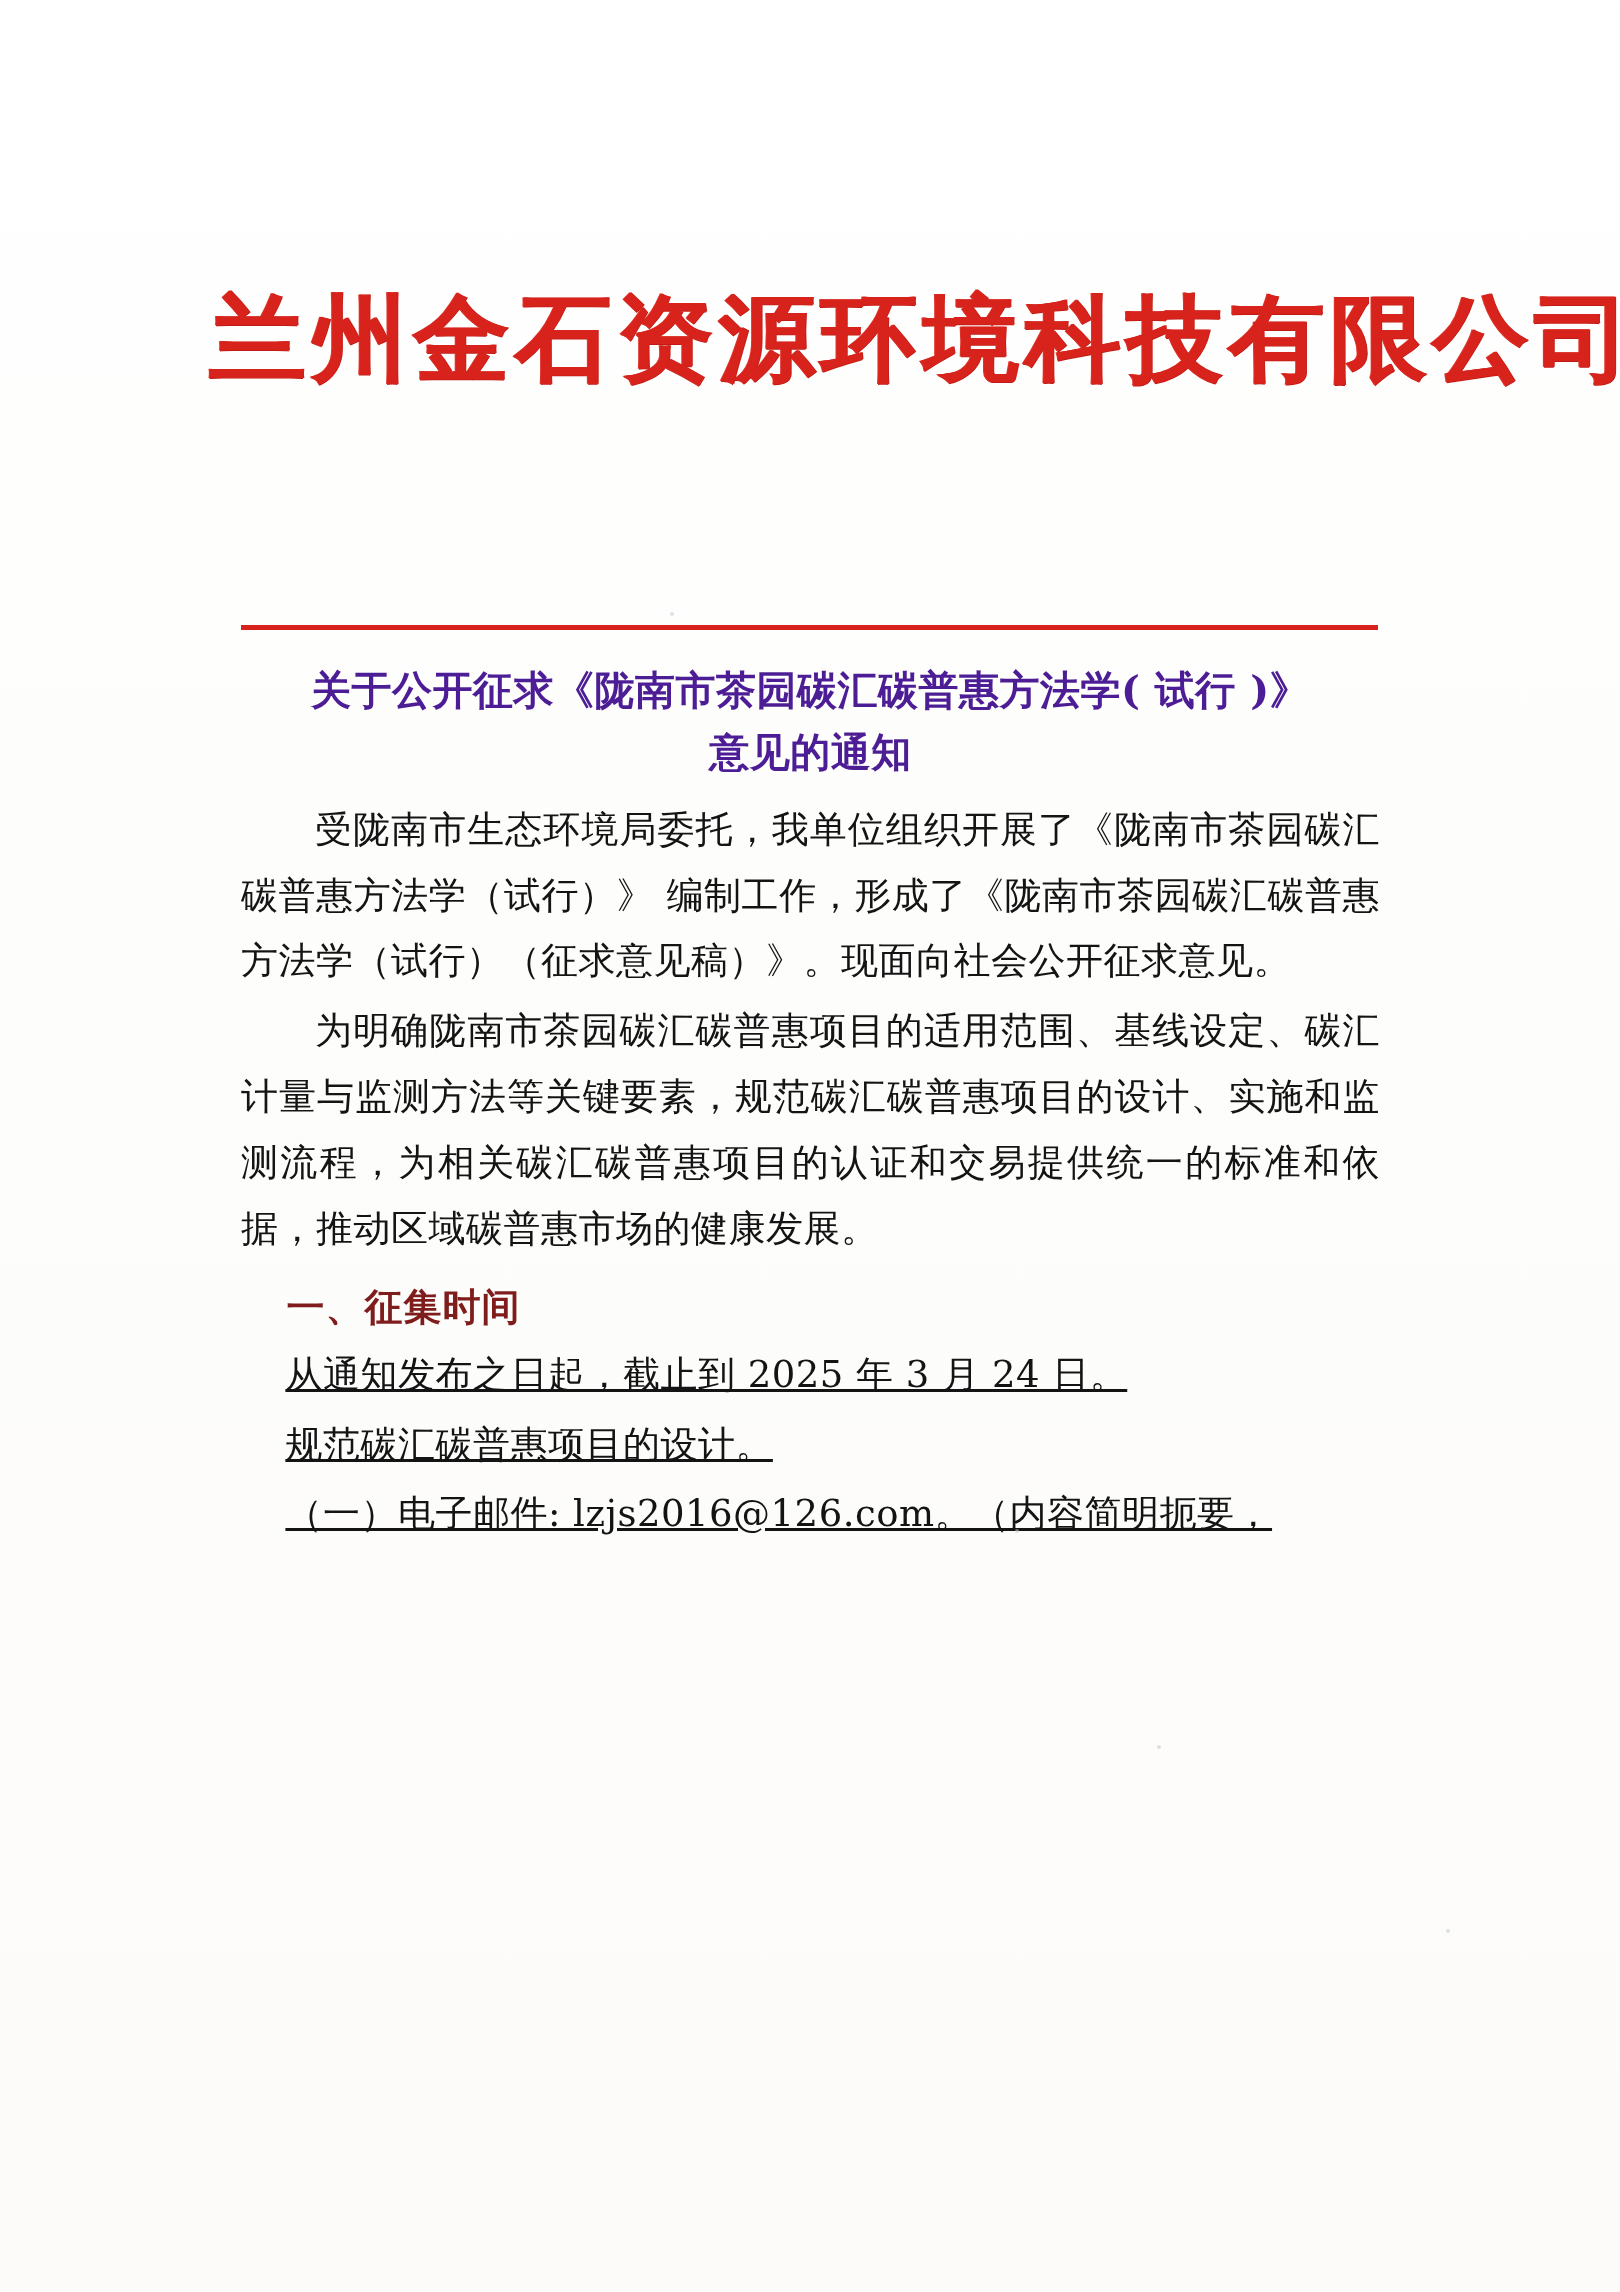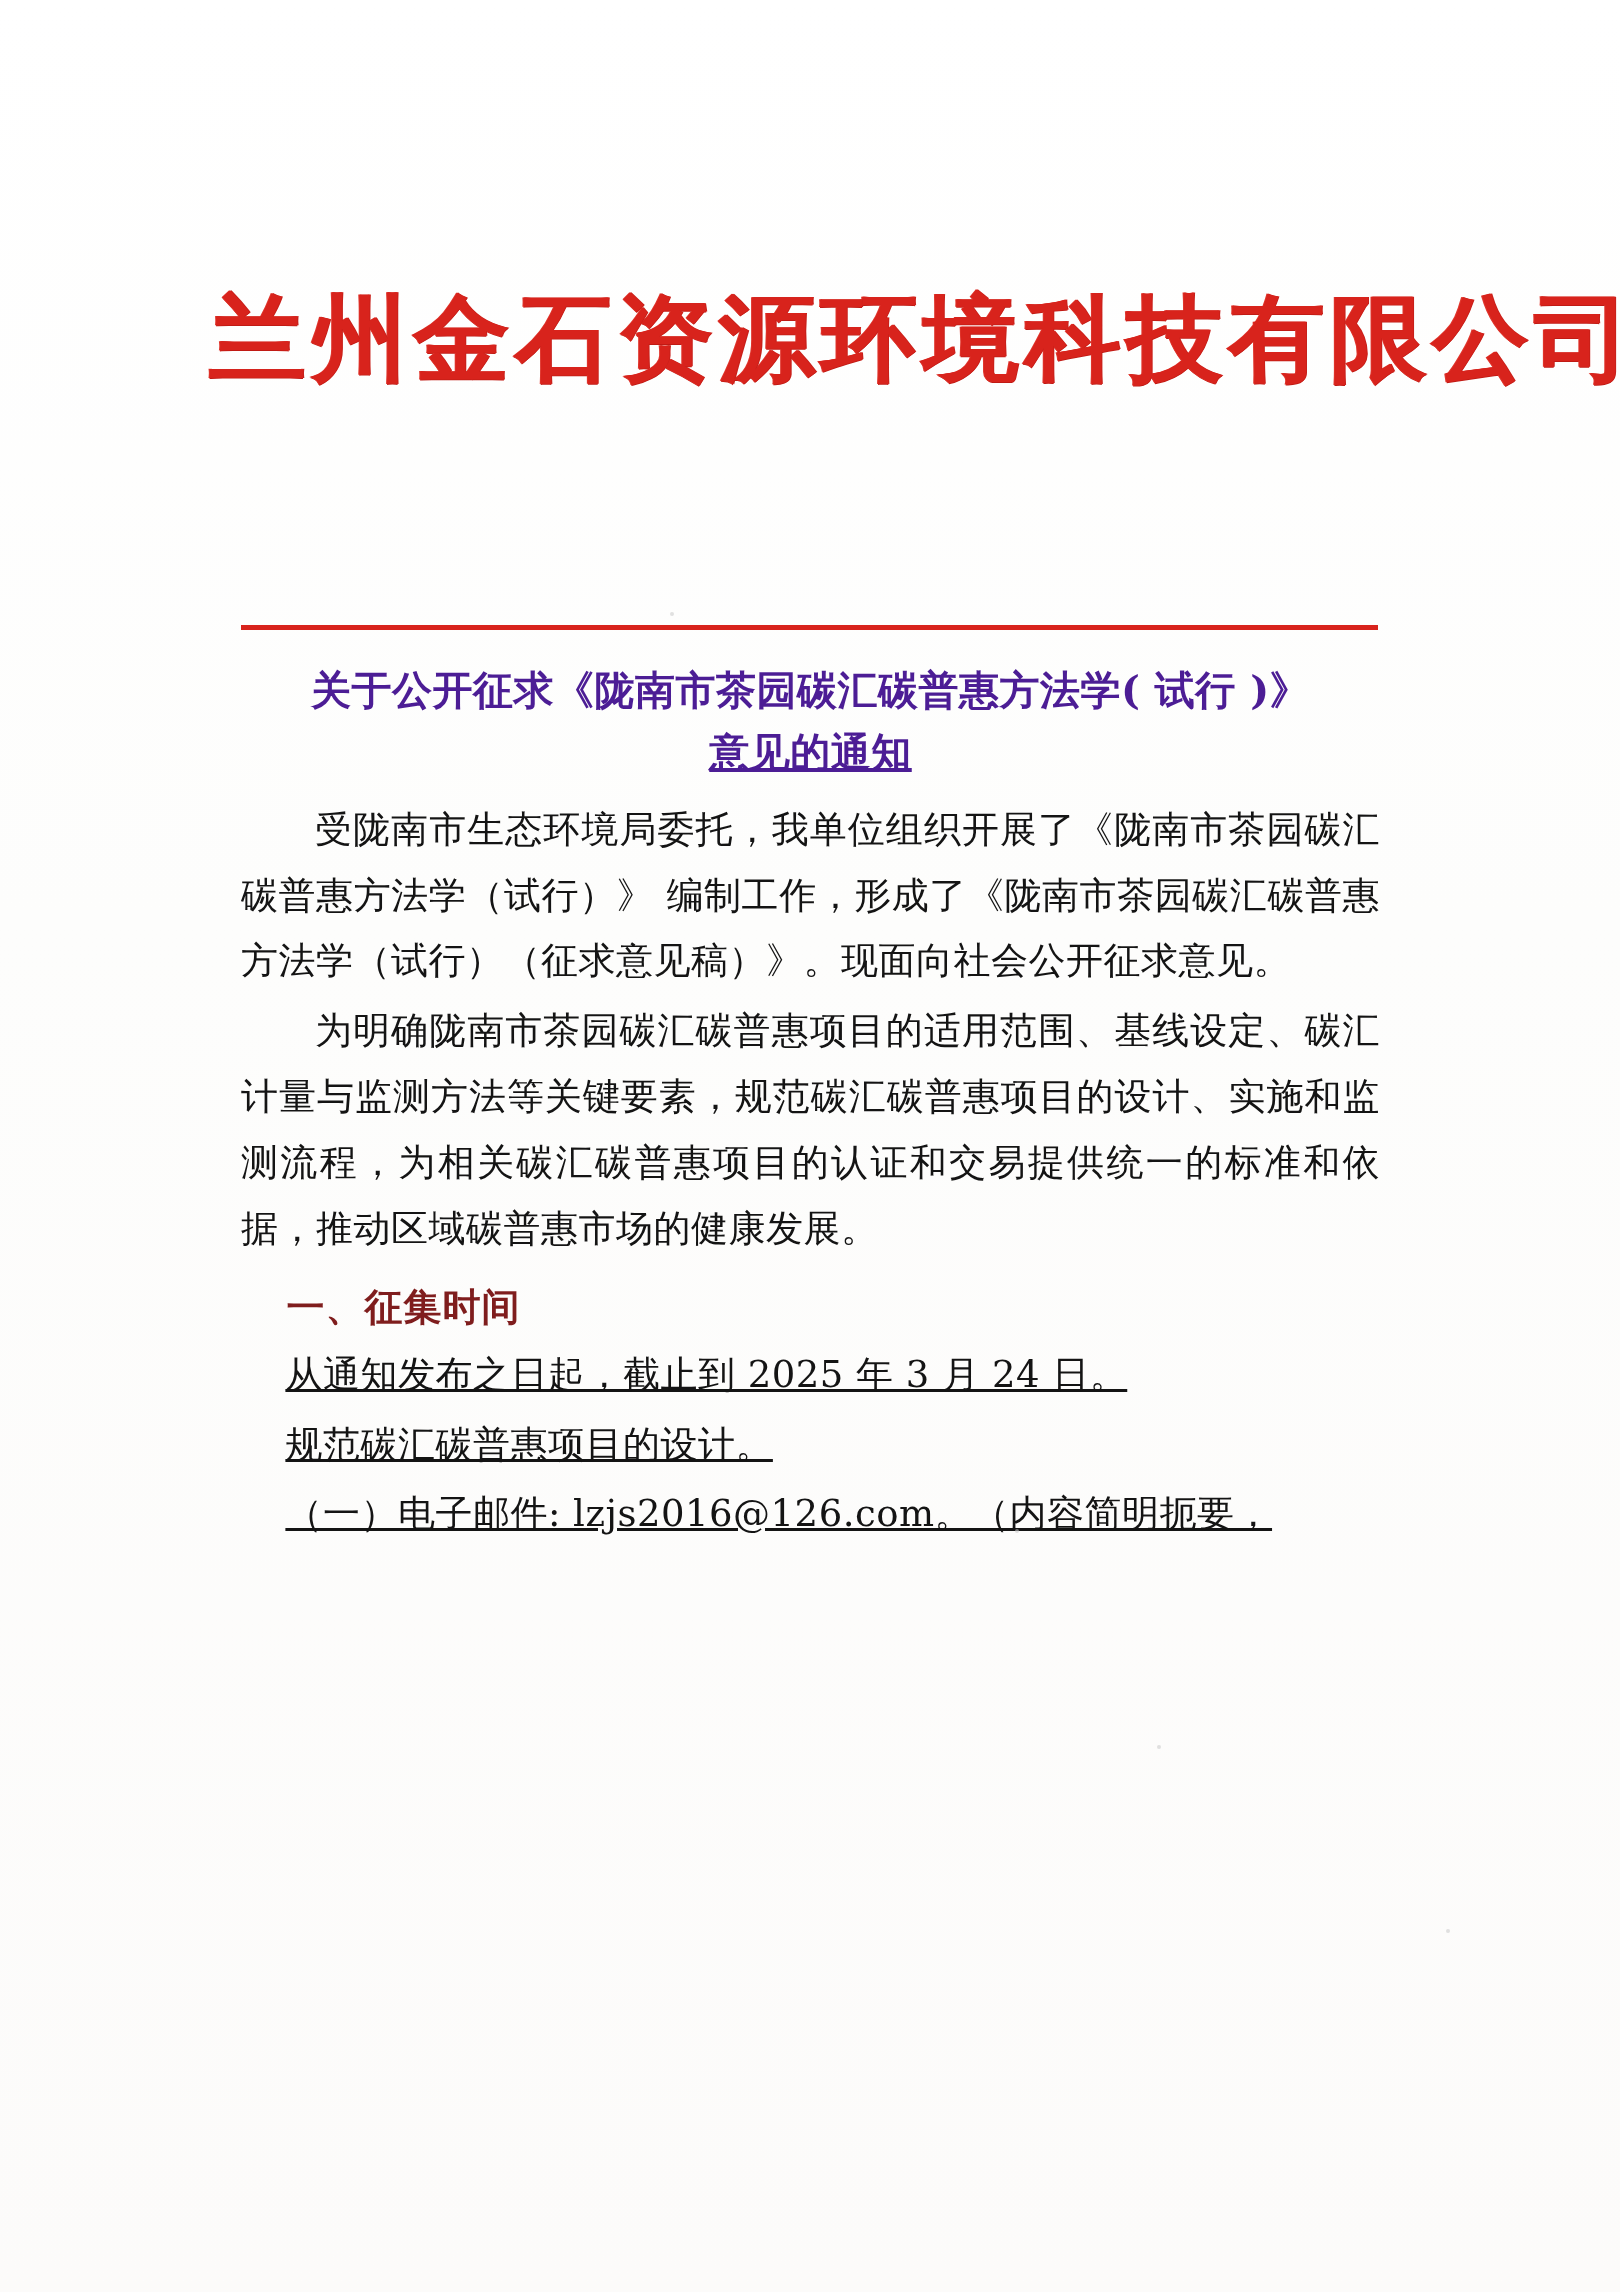--- a/index.html
+++ b/index.html
@@ -76,21 +76,20 @@
     text-align: center;
     font-weight: bold;
     font-size: 40px;
     line-height: 1.55;
     letter-spacing: 0.5px;
     color: #4c1d95;
     margin: 0 0 13.7px 0;
   }
   .doc-title .line2 {
     display: block;
-    text-decoration: underline;
   }
 
   p.para {
     font-size: 37px;
     line-height: 1.78;
     margin: 0 0 3.9px 0;
     text-indent: 2em;
     text-align: justify;
     letter-spacing: 0.5px;
     color: #141414;

